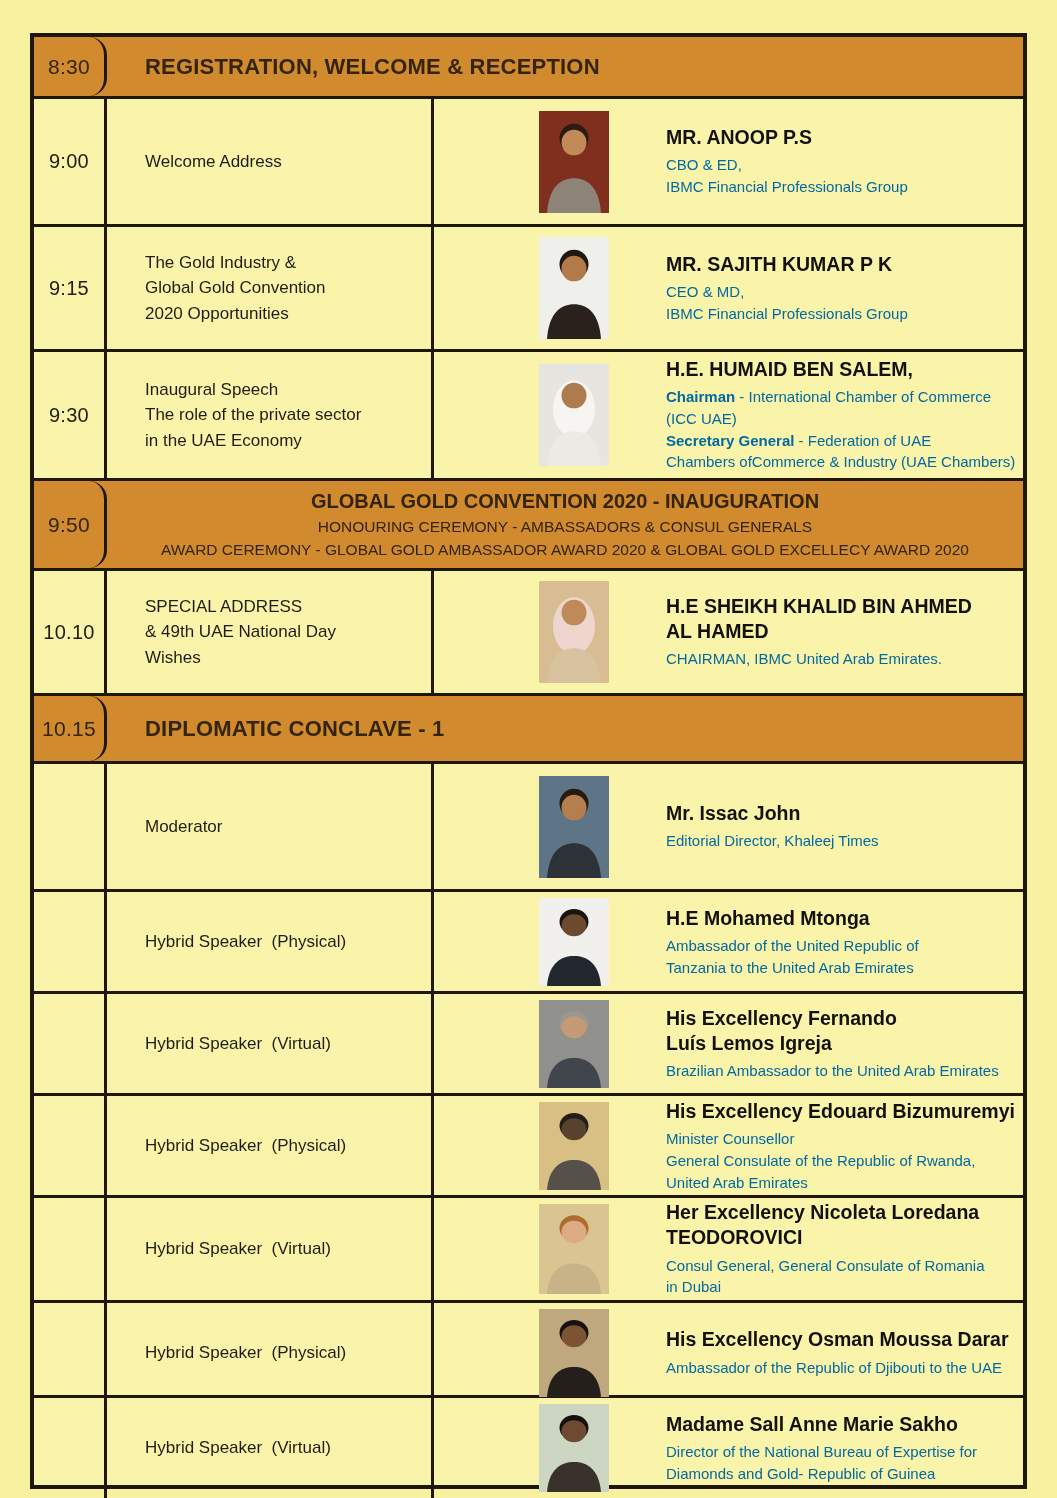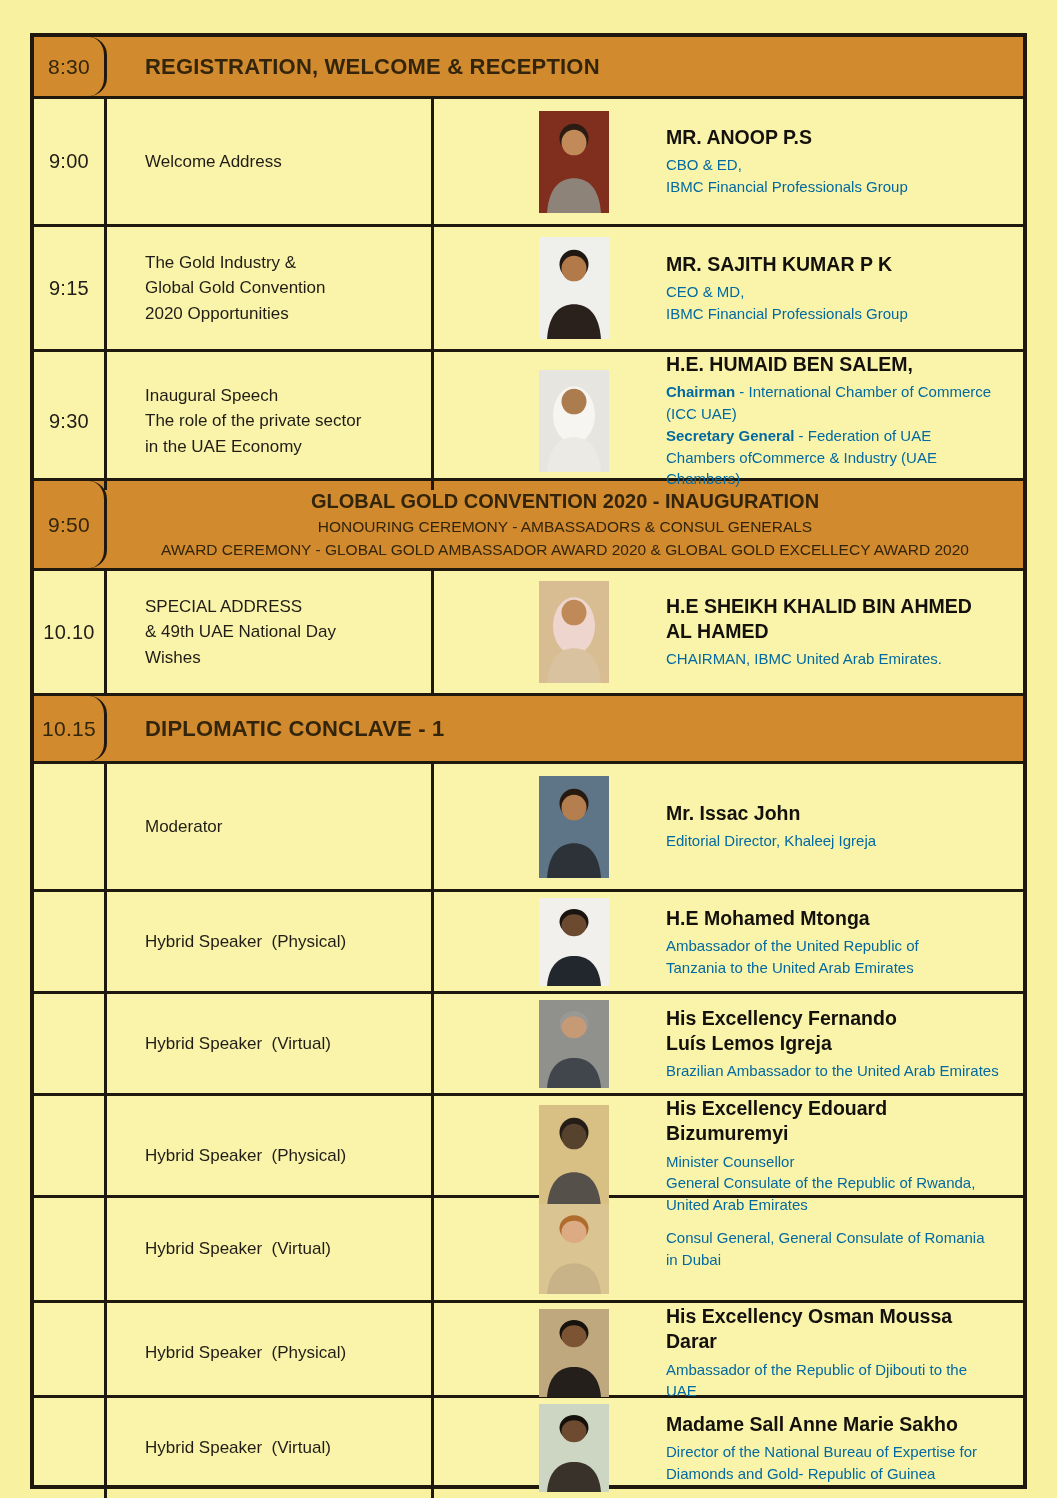--- a/index.html
+++ b/index.html
@@ -45,21 +45,21 @@
     border-right: 3px solid var(--border_col, #1e180e);
     display: flex; align-items: center;
     padding: 8px 12px 8px 38px;
     font-size: 17px; line-height: 1.5;
     white-space: pre-wrap;
   }
   .speaker {
     display: flex; align-items: center;
     padding-left: 105px; gap: 57px;
   }
-  .info { flex: 1; min-width: 0; padding-right: 24px; }
+  .info { flex: 1; min-width: 0; padding-right: 0; }
   .name {
     font-weight: bold; font-size: 19.5px; color: #14110d;
     line-height: 1.3; white-space: pre-wrap; margin-bottom: 4px;
   }
   .details {
     font-size: 15px; color: #0369a1; line-height: 1.45;
     white-space: pre-wrap;
   }
   .details .b { font-weight: bold; }
 
@@ -214,21 +214,21 @@
         <svg viewBox="0 0 70 100" preserveAspectRatio="none">
           <rect x="0" y="0" width="70" height="100" style="fill:var(--bg)"></rect>
           <ellipse cx="35" cy="44" rx="21" ry="28" style="fill:var(--headwear)"></ellipse>
           <circle cx="35" cy="27" r="14.5" style="fill:var(--hair)"></circle>
           <circle cx="35" cy="31" r="12.5" style="fill:var(--skin)"></circle>
           <path d="M8 100 C10 74 22 66 35 66 C48 66 60 74 62 100 Z" style="fill:var(--torso)"></path>
         </svg>
       </div>
       <div class="info">
         <div class="name">Mr. Issac John</div>
-        <div class="details">Editorial Director, Khaleej Igreja</div>
+        <div class="details">Editorial Director, Khaleej Times</div>
       </div>
     </div>
   </div>
 
   <div class="row">
     <div class="time"></div>
     <div class="session">Hybrid Speaker  (Physical)</div>
     <div class="speaker">
       <div class="portrait" style="--bg: #f1f0ec; --skin: #6b4a30; --hair: #191410; --torso: #22272e; --headwear: transparent;">
         <svg viewBox="0 0 70 100" preserveAspectRatio="none">
@@ -297,20 +297,22 @@
       <div class="portrait" style="--bg: #d9c492; --skin: #dcab84; --hair: #b06c2c; --torso: #c8b287; --headwear: transparent;">
         <svg viewBox="0 0 70 100" preserveAspectRatio="none">
           <rect x="0" y="0" width="70" height="100" style="fill:var(--bg)"></rect>
           <ellipse cx="35" cy="44" rx="21" ry="28" style="fill:var(--headwear)"></ellipse>
           <circle cx="35" cy="27" r="14.5" style="fill:var(--hair)"></circle>
           <circle cx="35" cy="31" r="12.5" style="fill:var(--skin)"></circle>
           <path d="M8 100 C10 74 22 66 35 66 C48 66 60 74 62 100 Z" style="fill:var(--torso)"></path>
         </svg>
       </div>
       <div class="info">
+        <div class="name">Her Excellency Nicoleta Loredana
+TEODOROVICI</div>
         <div class="details">Consul General, General Consulate of Romania
 in Dubai</div>
       </div>
     </div>
   </div>
 
   <div class="row">
     <div class="time"></div>
     <div class="session">Hybrid Speaker  (Physical)</div>
     <div class="speaker">

